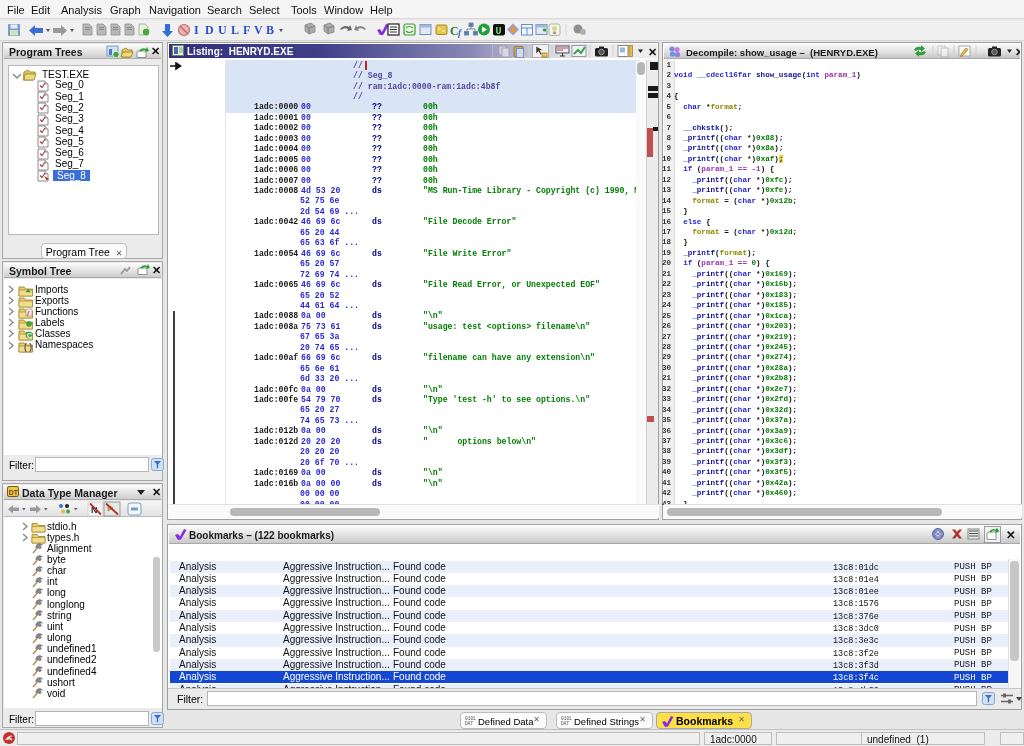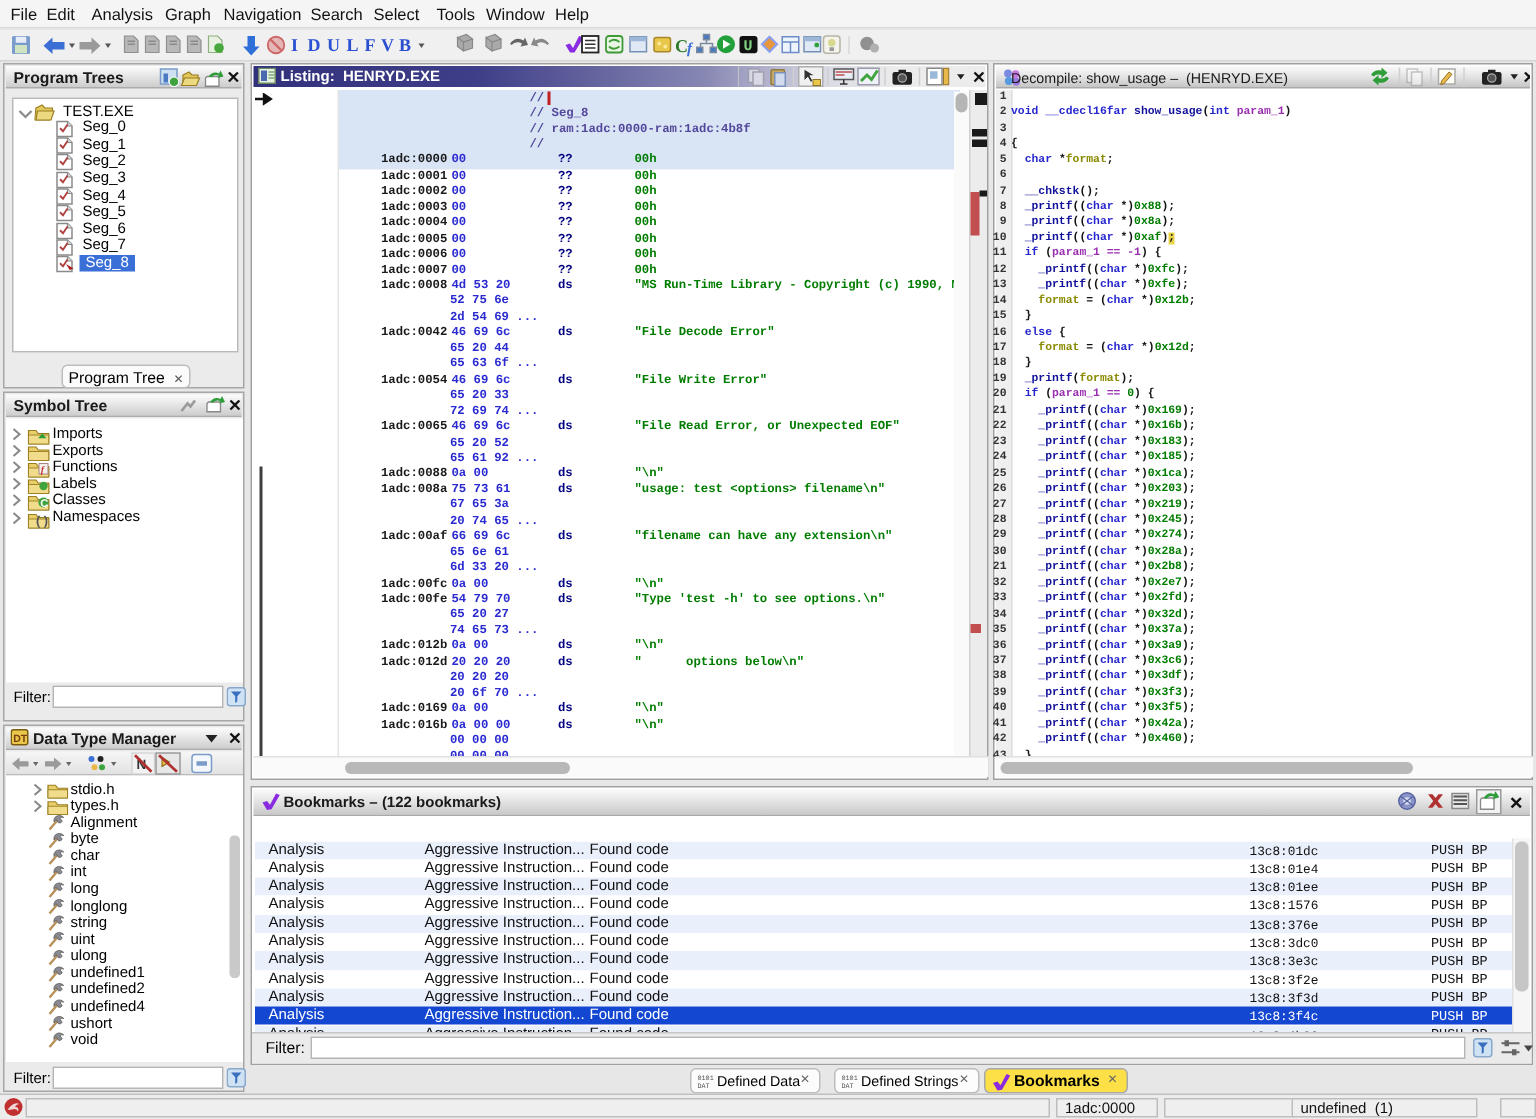--- a/index.html
+++ b/index.html
@@ -506,25 +506,25 @@
         <div class="abs mono" style="width:420px;left:85px;top:94.65px;font-size:8.2px;font-weight:bold"><span style="color:#1a1a1a">1adc:0005</span><span style="color:#2a2ad0;position:absolute;left:47px">00</span><span style="color:#000080;position:absolute;left:118px">??</span><span style="color:#007d00;position:absolute;left:169px;white-space:pre!important">00h</span></div>
         <div class="abs mono" style="width:420px;left:85px;top:105.10px;font-size:8.2px;font-weight:bold"><span style="color:#1a1a1a">1adc:0006</span><span style="color:#2a2ad0;position:absolute;left:47px">00</span><span style="color:#000080;position:absolute;left:118px">??</span><span style="color:#007d00;position:absolute;left:169px;white-space:pre!important">00h</span></div>
         <div class="abs mono" style="width:420px;left:85px;top:115.55px;font-size:8.2px;font-weight:bold"><span style="color:#1a1a1a">1adc:0007</span><span style="color:#2a2ad0;position:absolute;left:47px">00</span><span style="color:#000080;position:absolute;left:118px">??</span><span style="color:#007d00;position:absolute;left:169px;white-space:pre!important">00h</span></div>
         <div class="abs mono" style="width:420px;left:85px;top:126.00px;font-size:8.2px;font-weight:bold"><span style="color:#1a1a1a">1adc:0008</span><span style="color:#2a2ad0;position:absolute;left:47px">4d 53 20</span><span style="color:#000080;position:absolute;left:118px">ds</span><span style="color:#007d00;position:absolute;left:169px;white-space:pre!important">"MS Run-Time Library - Copyright (c) 1990, Mic"</span></div>
         <div class="abs mono" style="left:131px;top:136.45px;font-size:8.2px;color:#2a2ad0;font-weight:bold">52 75 6e</div>
         <div class="abs mono" style="left:131px;top:146.90px;font-size:8.2px;color:#2a2ad0;font-weight:bold">2d 54 69 ...</div>
         <div class="abs mono" style="width:420px;left:85px;top:157.35px;font-size:8.2px;font-weight:bold"><span style="color:#1a1a1a">1adc:0042</span><span style="color:#2a2ad0;position:absolute;left:47px">46 69 6c</span><span style="color:#000080;position:absolute;left:118px">ds</span><span style="color:#007d00;position:absolute;left:169px;white-space:pre!important">"File Decode Error"</span></div>
         <div class="abs mono" style="left:131px;top:167.80px;font-size:8.2px;color:#2a2ad0;font-weight:bold">65 20 44</div>
         <div class="abs mono" style="left:131px;top:178.25px;font-size:8.2px;color:#2a2ad0;font-weight:bold">65 63 6f ...</div>
         <div class="abs mono" style="width:420px;left:85px;top:188.70px;font-size:8.2px;font-weight:bold"><span style="color:#1a1a1a">1adc:0054</span><span style="color:#2a2ad0;position:absolute;left:47px">46 69 6c</span><span style="color:#000080;position:absolute;left:118px">ds</span><span style="color:#007d00;position:absolute;left:169px;white-space:pre!important">"File Write Error"</span></div>
-        <div class="abs mono" style="left:131px;top:199.15px;font-size:8.2px;color:#2a2ad0;font-weight:bold">65 20 33</div>
+        <div class="abs mono" style="left:131px;top:199.15px;font-size:8.2px;color:#2a2ad0;font-weight:bold">65 20 57</div>
         <div class="abs mono" style="left:131px;top:209.60px;font-size:8.2px;color:#2a2ad0;font-weight:bold">72 69 74 ...</div>
         <div class="abs mono" style="width:420px;left:85px;top:220.05px;font-size:8.2px;font-weight:bold"><span style="color:#1a1a1a">1adc:0065</span><span style="color:#2a2ad0;position:absolute;left:47px">46 69 6c</span><span style="color:#000080;position:absolute;left:118px">ds</span><span style="color:#007d00;position:absolute;left:169px;white-space:pre!important">"File Read Error, or Unexpected EOF"</span></div>
         <div class="abs mono" style="left:131px;top:230.50px;font-size:8.2px;color:#2a2ad0;font-weight:bold">65 20 52</div>
-        <div class="abs mono" style="left:131px;top:240.95px;font-size:8.2px;color:#2a2ad0;font-weight:bold">65 61 92 ...</div>
+        <div class="abs mono" style="left:131px;top:240.95px;font-size:8.2px;color:#2a2ad0;font-weight:bold">44 61 64 ...</div>
         <div class="abs mono" style="width:420px;left:85px;top:251.40px;font-size:8.2px;font-weight:bold"><span style="color:#1a1a1a">1adc:0088</span><span style="color:#2a2ad0;position:absolute;left:47px">0a 00</span><span style="color:#000080;position:absolute;left:118px">ds</span><span style="color:#007d00;position:absolute;left:169px;white-space:pre!important">"\n"</span></div>
         <div class="abs mono" style="width:420px;left:85px;top:261.85px;font-size:8.2px;font-weight:bold"><span style="color:#1a1a1a">1adc:008a</span><span style="color:#2a2ad0;position:absolute;left:47px">75 73 61</span><span style="color:#000080;position:absolute;left:118px">ds</span><span style="color:#007d00;position:absolute;left:169px;white-space:pre!important">"usage: test &lt;options&gt; filename\n"</span></div>
         <div class="abs mono" style="left:131px;top:272.30px;font-size:8.2px;color:#2a2ad0;font-weight:bold">67 65 3a</div>
         <div class="abs mono" style="left:131px;top:282.75px;font-size:8.2px;color:#2a2ad0;font-weight:bold">20 74 65 ...</div>
         <div class="abs mono" style="width:420px;left:85px;top:293.20px;font-size:8.2px;font-weight:bold"><span style="color:#1a1a1a">1adc:00af</span><span style="color:#2a2ad0;position:absolute;left:47px">66 69 6c</span><span style="color:#000080;position:absolute;left:118px">ds</span><span style="color:#007d00;position:absolute;left:169px;white-space:pre!important">"filename can have any extension\n"</span></div>
         <div class="abs mono" style="left:131px;top:303.65px;font-size:8.2px;color:#2a2ad0;font-weight:bold">65 6e 61</div>
         <div class="abs mono" style="left:131px;top:314.10px;font-size:8.2px;color:#2a2ad0;font-weight:bold">6d 33 20 ...</div>
         <div class="abs mono" style="width:420px;left:85px;top:324.55px;font-size:8.2px;font-weight:bold"><span style="color:#1a1a1a">1adc:00fc</span><span style="color:#2a2ad0;position:absolute;left:47px">0a 00</span><span style="color:#000080;position:absolute;left:118px">ds</span><span style="color:#007d00;position:absolute;left:169px;white-space:pre!important">"\n"</span></div>
         <div class="abs mono" style="width:420px;left:85px;top:335.00px;font-size:8.2px;font-weight:bold"><span style="color:#1a1a1a">1adc:00fe</span><span style="color:#2a2ad0;position:absolute;left:47px">54 79 70</span><span style="color:#000080;position:absolute;left:118px">ds</span><span style="color:#007d00;position:absolute;left:169px;white-space:pre!important">"Type 'test -h' to see options.\n"</span></div>
         <div class="abs mono" style="left:131px;top:345.45px;font-size:8.2px;color:#2a2ad0;font-weight:bold">65 20 27</div>
@@ -560,21 +560,21 @@
   <div style="position:absolute;left:62px;bottom:3px;width:150px;height:8px;background:#b8b8b8;border-radius:4px"></div>
 </div>
 <div id="decomp">
   <div id="dtitle">
     <svg width="13" height="13" style="position:absolute;left:4px;top:1px">
         <circle cx="4" cy="4" r="2.6" fill="#7a8ae0"></circle>
         <circle cx="9" cy="4.5" r="2.6" fill="#c87ae0"></circle>
         <circle cx="4.5" cy="9" r="2.6" fill="#5a9ae0"></circle>
         <circle cx="9.5" cy="9.5" r="2.6" fill="#9a7ae0"></circle>
       </svg>
-    <span style="position:absolute;left:10px;top:2.5px;font-size:9.5px;font-weight:normal;color:#1a1a1a">Decompile: show_usage –&nbsp; (HENRYD.EXE)</span>
+    <span style="position:absolute;left:22px;top:2.5px;font-size:9.5px;font-weight:bold;color:#1a1a1a">Decompile: show_usage –&nbsp; (HENRYD.EXE)</span>
     <svg width="110" height="16" style="position:absolute;right:0;top:-1px">
       <g>
           <path d="M4 7 q2 -4 7 -3 l0 -2 l4 3.5 l-4 3.5 l0 -2 q-4 -1 -5 1 z" fill="#2f9e3a"></path>
           <path d="M16 9 q-2 4 -7 3 l0 2 l-4 -3.5 l4 -3.5 l0 2 q4 1 5 -1 z" fill="#2f9e3a"></path>
         </g>
       <line x1="23" y1="2" x2="23" y2="14" stroke="#cfcfcf"></line>
       <g opacity="0.5">
           <rect x="28" y="3" width="7" height="9" fill="#fff" stroke="#999"></rect>
           <rect x="31" y="5" width="7" height="9" fill="#fff" stroke="#999"></rect>
         </g>

